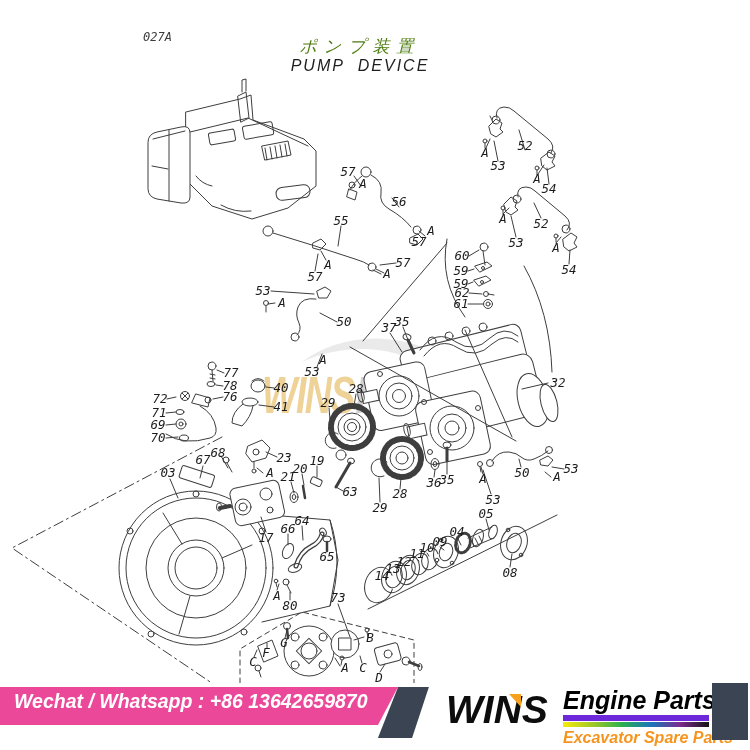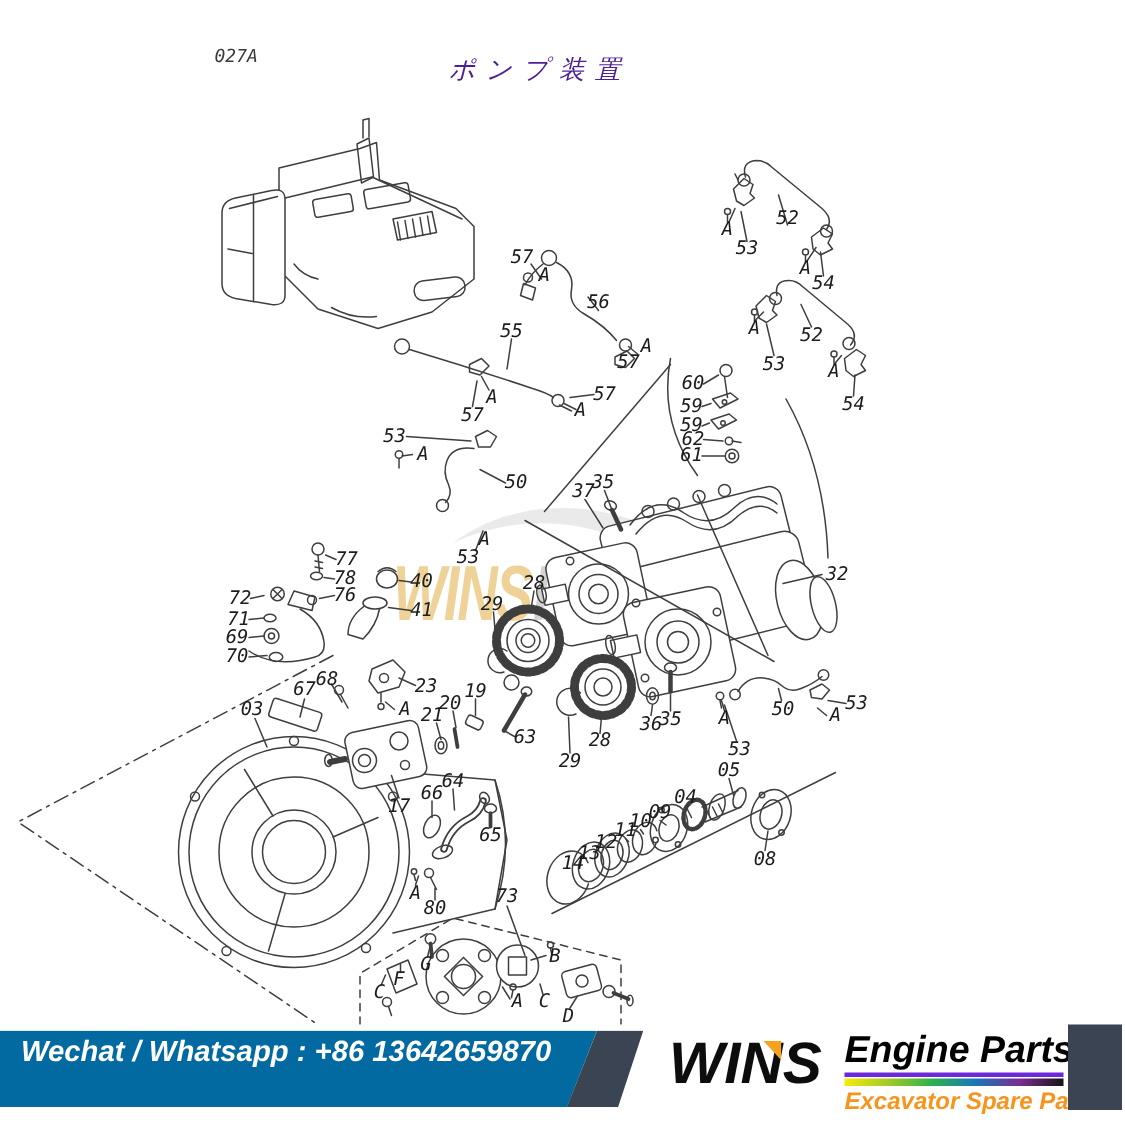--- a/index.html
+++ b/index.html
@@ -1,45 +1,46 @@
 <!DOCTYPE html>
 <html><head>
 <meta charset="utf-8">
 <style>
   html,body{margin:0;padding:0;}
   body{width:750px;height:750px;background:#fff;position:relative;font-family:"Liberation Sans",sans-serif;overflow:hidden;}
   .page{position:absolute;inset:0;background:#fff;font-style:italic;}
   .doc-code{position:absolute;left:143px;top:30px;font-size:12px;color:#3a3a3a;font-family:"DejaVu Sans Mono",monospace;}
-  .title-jp{position:absolute;top:35px;left:0;width:720px;text-align:center;font-size:17px;letter-spacing:7px;color:#4c1d95;}
+  .title-jp{position:absolute;top:35px;left:0;width:720px;text-align:center;font-size:17px;letter-spacing:7px;color:#4d7c0f;}
   .title-en{position:absolute;top:57px;left:0;width:720px;text-align:center;font-size:16px;letter-spacing:2px;word-spacing:7px;color:#1e1e1e;}
   svg#diagram{position:absolute;left:0;top:0;}
   svg#diagram path, svg#diagram rect, svg#diagram circle, svg#diagram ellipse, svg#diagram line{vector-effect:none;}
   .art{stroke:#3e3e3e;stroke-width:1;fill:none;stroke-linecap:round;stroke-linejoin:round;}
   #labels text{font-family:"DejaVu Sans Mono",monospace;font-size:12.5px;fill:#1c1c1c;text-anchor:middle;dominant-baseline:middle;}
   .footer{position:absolute;left:0;top:683px;width:750px;height:67px;background:#fff;}
-  .banner{position:absolute;left:0;top:4px;width:400px;height:51px;background:#0369a1;clip-path:polygon(0 0,99.5% 0,94.5% 100%,0 100%);color:#fff;font-weight:bold;padding-left:14px;box-sizing:border-box;z-index:2;}
+  .banner{position:absolute;left:0;top:4px;width:400px;height:38px;background:#ec4899;clip-path:polygon(0 0,99.5% 0,94.5% 100%,0 100%);color:#fff;font-weight:bold;padding-left:14px;box-sizing:border-box;z-index:2;}
   .banner .l1{font-size:19.5px;margin-top:3px;line-height:23px;}
   .banner .l2{font-size:21.5px;line-height:24px;}
   .banner-slant{position:absolute;left:374px;top:4px;width:56px;height:51px;background:#3A4453;clip-path:polygon(43% 0,98% 0,68% 100%,7% 100%);z-index:3;}
   .logo{position:absolute;left:432px;top:0;width:280px;height:57px;background:#fff;z-index:1;}
   .wins{position:absolute;left:14px;top:7px;font-size:39px;font-weight:900;color:#0d0d0d;letter-spacing:0px;font-family:"Liberation Sans",sans-serif;line-height:40px;}
   .n-accent{position:absolute;left:77px;top:11px;width:12px;height:13px;background:#F6A21C;clip-path:polygon(0 0,100% 100%,100% 0);}
   .logo-right{position:absolute;left:131px;top:3px;width:146px;}
-  .engine{font-size:25px;font-weight:bold;color:#000;border-bottom:3px solid #6d28d9;padding-bottom:0px;white-space:nowrap;}
+  .engine{font-size:25px;font-weight:bold;color:#000;border-bottom:6px solid #6d28d9;padding-bottom:0px;white-space:nowrap;}
   .rainbow{height:5px;margin-top:1px;background:linear-gradient(90deg,#f6eb0a,#a3c926,#2bb24c,#1976bc,#7a2d8e,#141414);}
   .sub{font-size:16px;font-weight:bold;color:#F7941D;margin-top:2px;white-space:nowrap;}
   .navy-block{position:absolute;left:712px;top:0;width:36px;height:57px;background:#3A4453;z-index:4;}
 </style>
 </head>
 <body>
 
 <div class="page">
 
   <div class="doc-code">027A</div>
   <div class="title-jp">ポンプ装置</div>
+  <div class="title-en">PUMP DEVICE</div>
 
   <svg id="diagram" width="750" height="688" viewBox="0 0 750 688">
 
     <g opacity="0.8">
       <path d="M302,362 C336,337 382,331 428,349 C452,358 468,352 479,343 C462,363 430,366 404,356 C371,344 331,348 302,362 Z" fill="#cfcfcf" opacity="0.55"></path>
       <text transform="translate(262,413) scale(0.72 1)" x="0" y="0" font-size="52" font-weight="bold" letter-spacing="-2" font-family="Liberation Sans, sans-serif">
         <tspan fill="#EBC87E">WINS</tspan><tspan fill="#C9C9C9" dx="2">PARTS</tspan>
       </text>
     </g>
 

